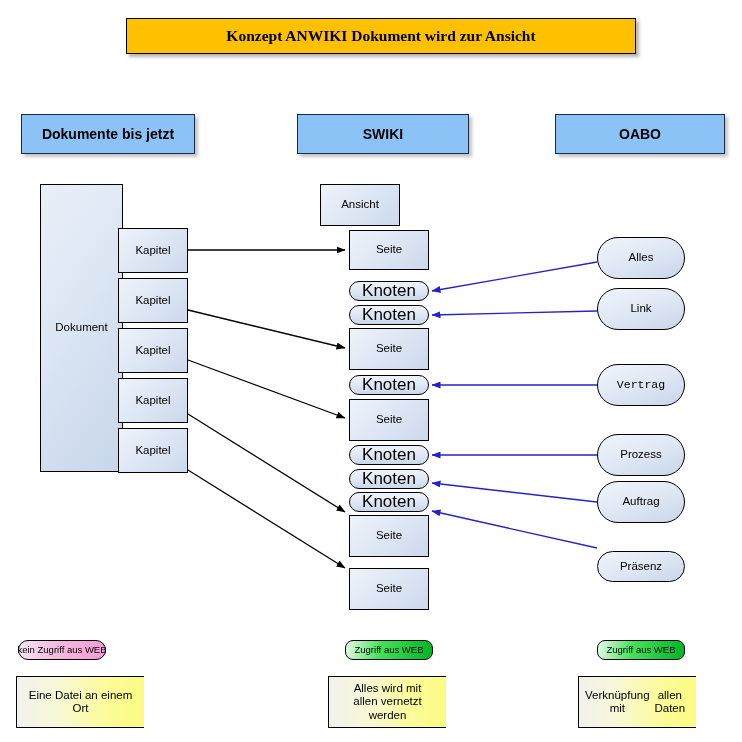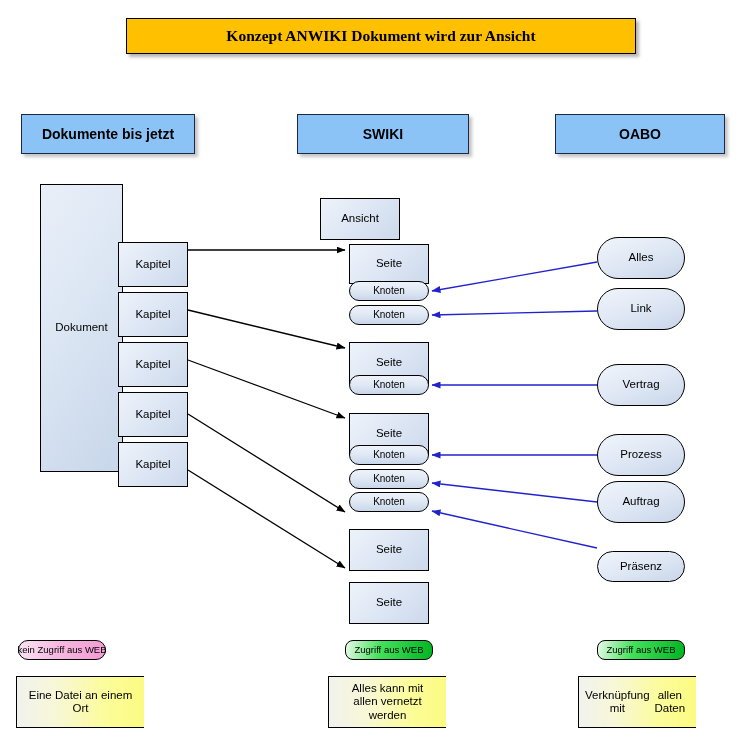--- a/index.html
+++ b/index.html
@@ -45,33 +45,32 @@
     font-weight: bold;
     font-size: 14px;
     box-shadow: 3px 3px 3px rgba(150,150,150,0.55);
   }
 
   
   .gbox {
     background: linear-gradient(135deg, #eef3fa 0%, #e2eaf6 35%, #ccd9ec 100%);
     border: 1px solid #000000;
     font-size: 11.5px;
-    margin-top: 14px;
   }
   .gbox-tall {
     background: linear-gradient(125deg, #e9eff8 0%, #dde7f4 40%, #c7d6ea 100%);
     border: 1px solid #000000;
     font-size: 11.5px;
   }
   
   .gpill {
     background: linear-gradient(180deg, #eef3fa 0%, #e1e9f5 45%, #c9d7ea 100%);
     border: 1.4px solid #000000;
     border-radius: 11px;
-    font-size: 10px;
+    font-size: 17px;
   }
   .gcap {
     background: linear-gradient(160deg, #f0f4fb 0%, #e1e9f5 45%, #c8d6ea 100%);
     border: 1.4px solid #000000;
     border-radius: 26px;
     font-size: 11.5px;
   }
 
   
   .pill-pink {
@@ -181,41 +180,41 @@
   <div class="node gpill" style="left:349px; top:492px; width:80px; height:20px;">Knoten</div>
 
   <div class="node gbox" style="left:349px; top:515px; width:80px; height:42px;">Seite</div>
 
   <div class="node gbox" style="left:349px; top:568px; width:80px; height:42px;">Seite</div>
 
   <div class="node gcap" style="left:597px; top:237px; width:88px; height:42px;">Alles</div>
 
   <div class="node gcap" style="left:597px; top:288px; width:88px; height:42px;">Link</div>
 
-  <div class="node gcap" style="left:597px; top:364px; width:88px; height:42px;">Vertrag</div>
+  <div class="node gcap" style="left:597px; top:364px; width:88px; height:42px;font-family:Liberation Mono, monospace;">Vertrag</div>
 
   <div class="node gcap" style="left:597px; top:434px; width:88px; height:42px;">Prozess</div>
 
   <div class="node gcap" style="left:597px; top:481px; width:88px; height:42px;">Auftrag</div>
 
   <div class="node gcap" style="left:597px; top:551px; width:88px; height:31px;">Präsenz</div>
 
   <div class="node pill-pink" style="left:18px; top:640px; width:88px; height:20px;">kein Zugriff aus WEB</div>
 
   <div class="node pill-green" style="left:345px; top:640px; width:88px; height:20px;">Zugriff aus WEB</div>
 
   <div class="node pill-green" style="left:597px; top:640px; width:88px; height:20px;">Zugriff aus WEB</div>
 
   <div class="node note" style="left:16px; top:676px; width:128px; height:52px; flex-direction:column;">
     <span>Eine Datei an einem</span>
     <span>Ort</span>
   </div>
 
   <div class="node note" style="left:328px; top:676px; width:118px; height:52px; flex-direction:column;">
-    <span>Alles kann mit</span>
+    <span>Alles wird mit</span>
     <span>allen vernetzt werden</span>
   </div>
 
   <div class="node note" style="left:578px; top:676px; width:118px; height:52px; flex-direction:row;">
     <span>Verknüpfung mit</span>
     <span>allen Daten</span>
   </div>
 
 </div>
 

